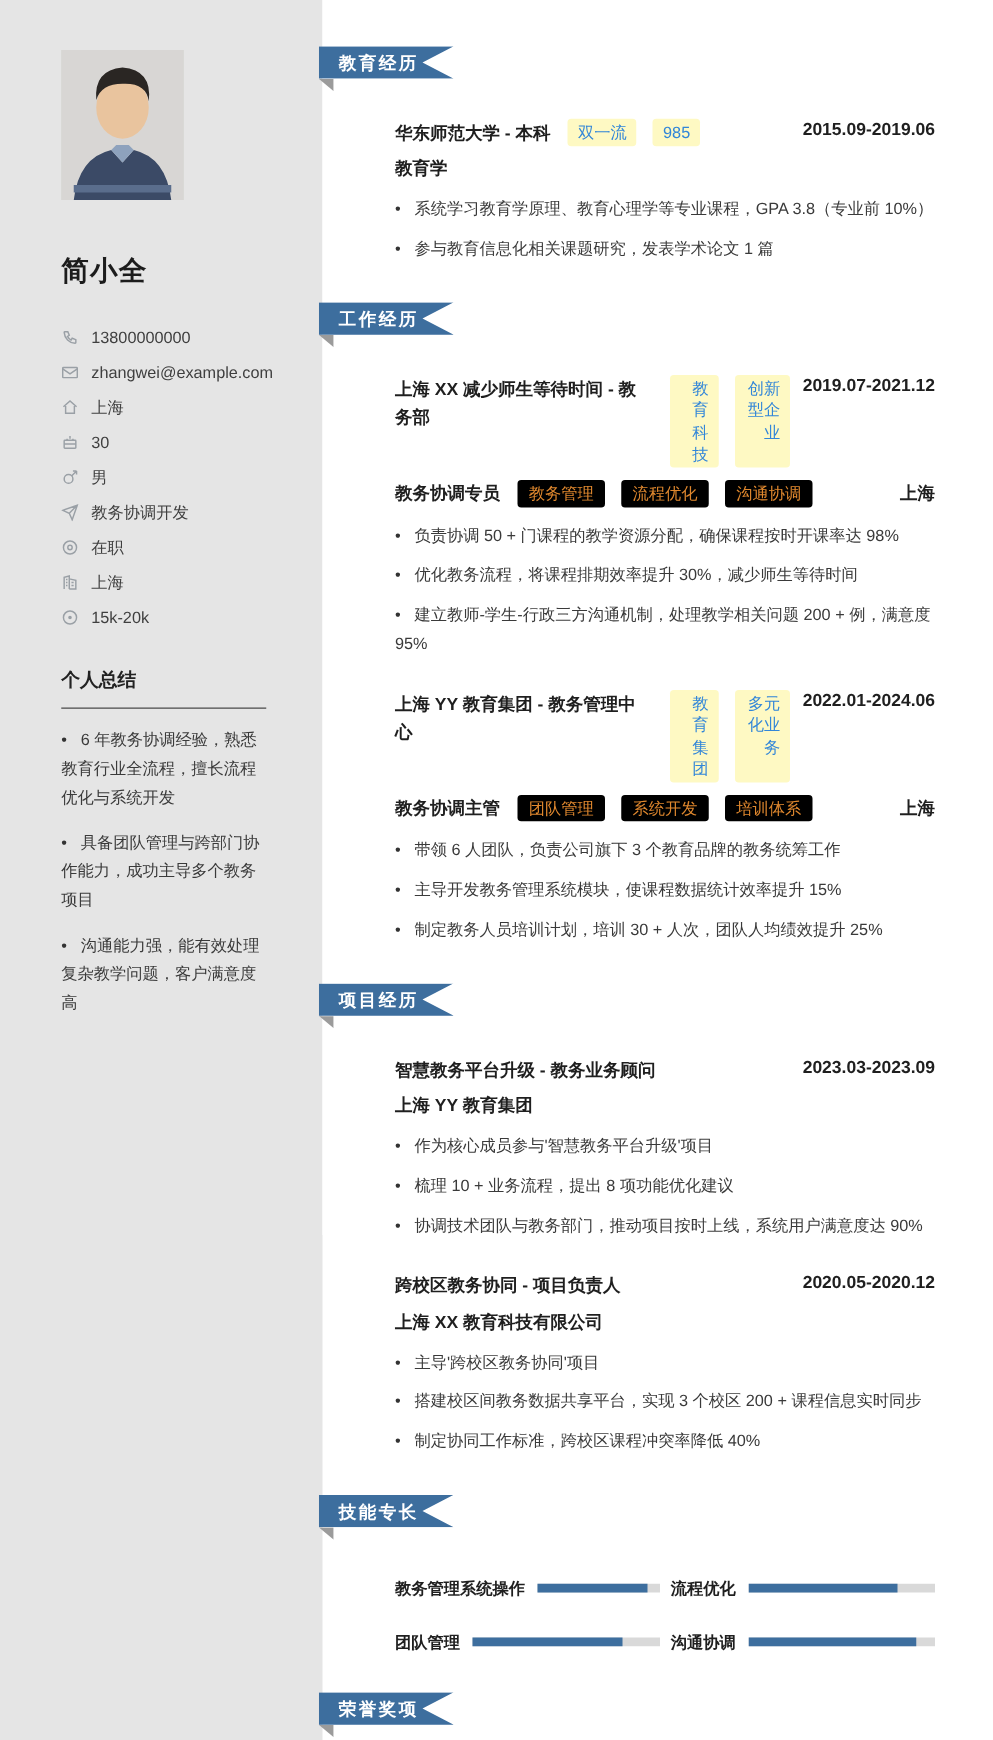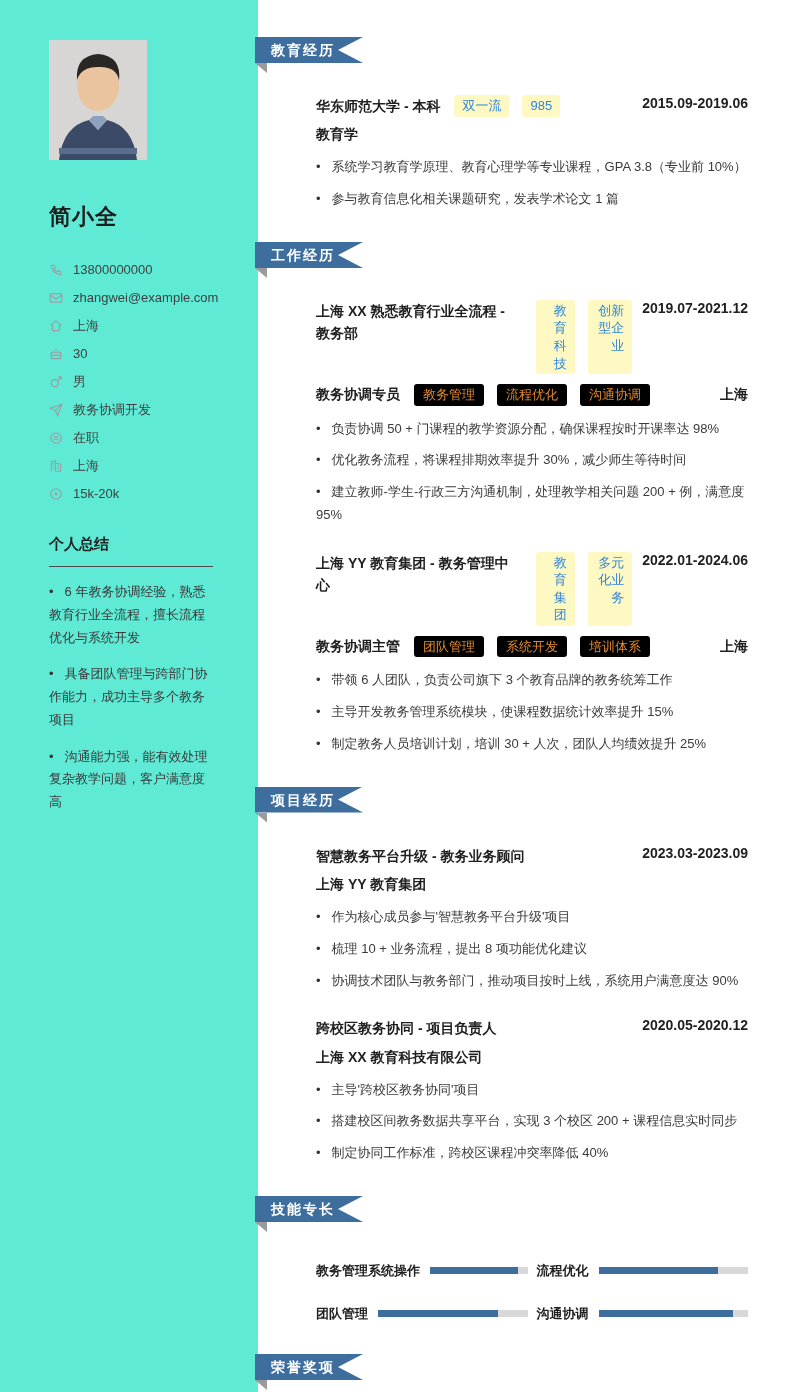--- a/index.html
+++ b/index.html
@@ -1,20 +1,20 @@
 <!DOCTYPE html>
 <html><head>
 <meta charset="utf-8">
 <style>
   * { margin:0; padding:0; box-sizing:border-box; }
   html,body { width:794px; background:#fff; font-family:"Liberation Sans","DejaVu Sans",sans-serif; }
   .page { position:relative; width:794px; height:1392px; overflow:hidden; background:#fff; }
 
   
-  .sidebar { position:absolute; left:0; top:0; width:258px; height:1392px; background:#5eead4; padding:40px 45px 0 49px; }
+  .sidebar { position:absolute; left:0; top:0; width:258px; height:1392px; background:#e5e5e5; padding:40px 45px 0 49px; }
   .photo { width:98px; height:120px; overflow:hidden; background:#d8d6d4; }
   .photo svg { display:block; }
   .name { margin-top:42px; font-size:22px; font-weight:bold; color:#1c1c1c; letter-spacing:1px; }
   .contacts { margin-top:30px; list-style:none; }
   .contacts li { display:flex; align-items:center; margin-bottom:13px; height:15px; }
   .contacts .ci { width:14px; height:14px; margin-right:10px; flex:0 0 14px; }
   .contacts .ci svg { display:block; width:14px; height:14px; }
   .contacts .ct { font-size:13px; color:#3f3f3f; white-space:nowrap; }
   .summary { margin-top:34px; }
   .summary-title { font-size:15px; font-weight:bold; color:#222; padding-bottom:12px; border-bottom:1px solid #4a4a4a; }
@@ -193,21 +193,21 @@
 
     <section class="sec">
       <div class="ribbon-wrap">
         <div class="ribbon">工作经历</div>
         <div class="fold"></div>
       </div>
       <div class="sec-body">
 
         <div class="entry">
           <div class="ehead">
-            <span class="etitle narrow">上海 XX 熟悉教育行业全流程 - 教务部</span>
+            <span class="etitle narrow">上海 XX 减少师生等待时间 - 教务部</span>
             <span class="tags">
               <span class="tag blue wrap">教育科技</span>
               <span class="tag blue wrap">创新型企业</span>
             </span>
             <span class="edate">2019.07-2021.12</span>
           </div>
           <div class="rolerow">
             <span class="role">教务协调专员</span>
             <span class="tags" style="margin-left:0;">
               <span class="tag orange">教务管理</span>

